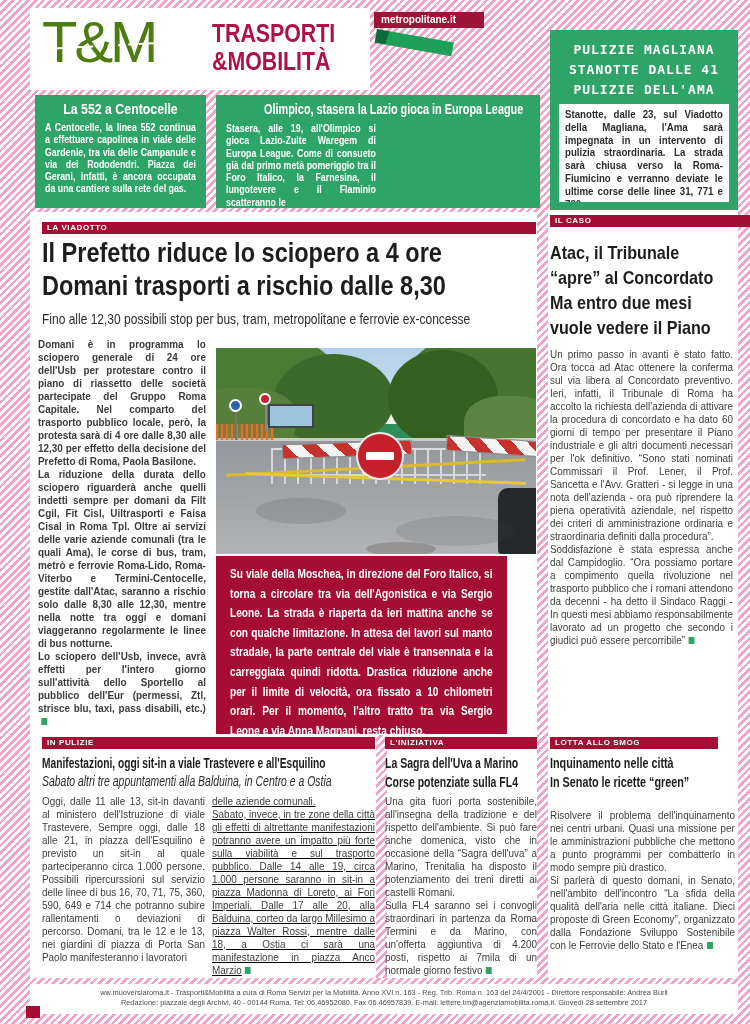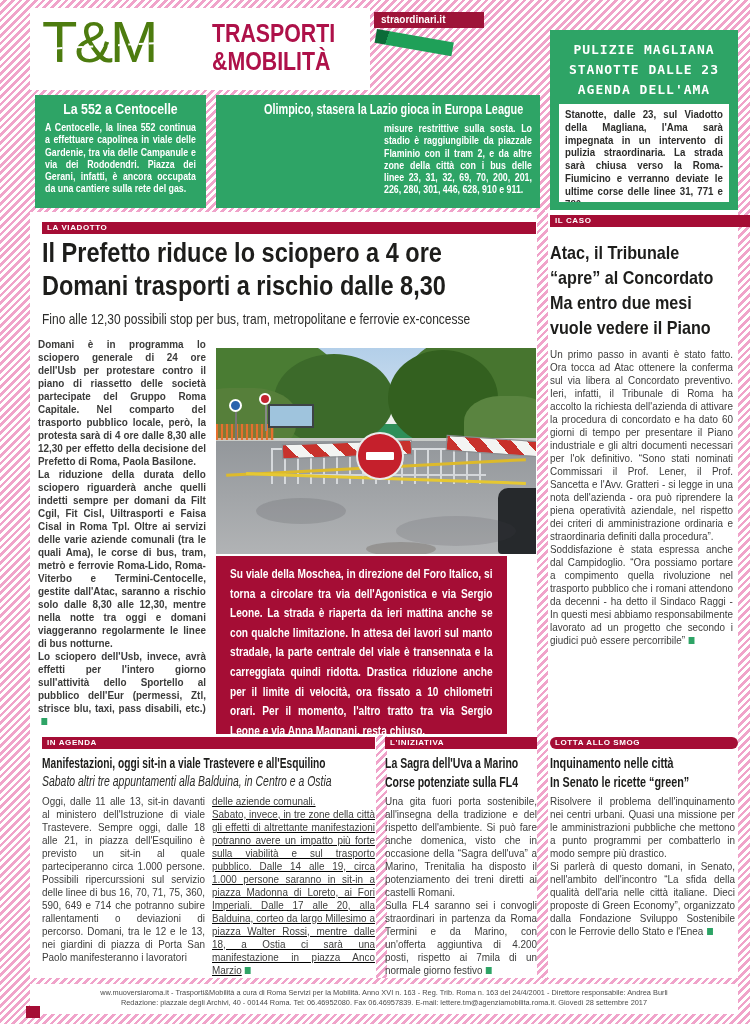--- a/index.html
+++ b/index.html
@@ -37,40 +37,40 @@
 <div class="page">
 
   <div class="panel" style="left:30px; top:8px; width:340px; height:82px;">
     <div class="abs" style="left:12px; top:0px; font-size:58px; font-weight:normal; letter-spacing:-3px; color:#4d7c0f;">T&amp;M</div>
     <div class="abs" style="left:16px; top:36px; width:150px; border-top:2px dashed #fff; transform:rotate(-3deg);"></div>
     <div class="abs" style="left:14px; top:56px; width:150px; border-top:2px dashed #fff; transform:rotate(2deg);"></div>
     <div class="abs" style="left:182px; top:12px; font-size:26px; line-height:27px; font-weight:bold; color:#ae1149; transform:scaleX(.82); transform-origin:0 0; white-space:nowrap;">TRASPORTI</div>
     <div class="abs" style="left:182px; top:40px; font-size:26px; line-height:27px; font-weight:bold; color:#ae1149; transform:scaleX(.82); transform-origin:0 0; white-space:nowrap;">&amp;MOBILITÀ</div>
   </div>
 
-  <div class="abs" style="left:374px; top:12px; width:110px; height:16px; background:#9e1338; color:#fff; font-size:10px; font-weight:bold; line-height:16px; padding-left:7px;">straordinari.it</div>
+  <div class="abs" style="left:374px; top:12px; width:110px; height:16px; background:#9e1338; color:#fff; font-size:10px; font-weight:bold; line-height:16px; padding-left:7px;">metropolitane.it</div>
   <div class="abs" style="left:377px; top:29px; width:78px; height:14px; transform:rotate(10deg); transform-origin:0 0; background:linear-gradient(100deg,#0c6b38 0 16%,#1fa058 16%);"></div>
 
   <div class="gbox" style="left:35px; top:95px; width:171px; height:113px; padding:6px 10px;">
     <div class="gtitle">La 552 a Centocelle</div>
     <div class="gtext" style="margin-top:3px;">A Centocelle, la linea 552 continua a effettuare capolinea in viale delle Gardenie, tra via delle Campanule e via dei Rododendri. Piazza dei Gerani, infatti, è ancora occupata da una cantiere sulla rete del gas.</div>
   </div>
 
   <div class="gbox" style="left:216px; top:95px; width:324px; height:113px; padding:6px 10px;">
     <div class="gtitle" style="transform:scaleX(.75);">Olimpico, stasera la Lazio gioca in Europa League</div>
-    <div class="abs" style="left:168px; top:27px; width:148px;">
-      <div class="gtext">misure restrittive sulla sosta. Lo stadio è raggiungibile da piazzale Flaminio con il tram 2, e da altre zone della città con i bus delle linee 23, 31, 32, 69, 70, 200, 201, 226, 280, 301, 446, 628, 910 e 911.</div>
+    <div class="abs" style="left:10px; top:27px; width:150px;">
+      <div class="gtext">Stasera, alle 19, all'Olimpico si gioca Lazio-Zulte Waregem di Europa League. Come di consueto già dal primo metà pomeriggio tra il Foro Italico, la Farnesina, il lungotevere e il Flaminio scatteranno le</div>
     </div>
   </div>
 
   <div class="gbox" style="left:550px; top:30px; width:188px; height:180px;">
     <div class="abs" style="left:0; top:10px; width:188px;">
       <div class="mono-line">PULIZIE MAGLIANA</div>
-      <div class="mono-line">STANOTTE DALLE 23</div>
-      <div class="mono-line">AGENDA DELL'AMA</div>
+      <div class="mono-line">STANOTTE DALLE 41</div>
+      <div class="mono-line">PULIZIE DELL'AMA</div>
     </div>
     <div class="abs" style="left:9px; top:74px; width:170px; height:98px; background:#fff; padding:4px 6px; overflow:hidden;">
       <div style="color:#2d2d2b; font-weight:bold; font-size:11px; line-height:12.8px; text-align:justify; transform:scaleX(.88); transform-origin:0 0; width:113.6%;">Stanotte, dalle 23, sul Viadotto della Magliana, l'Ama sarà impegnata in un intervento di pulizia straordinaria. La strada sarà chiusa verso la Roma-Fiumicino e verranno deviate le ultime corse delle linee 31, 771 e 780.</div>
     </div>
   </div>
 
   <div class="panel" style="left:545px; top:210px; width:193px; height:8px;"></div>
 
   <div class="panel" style="left:30px; top:212px; width:708px; height:766px;">
 
@@ -136,21 +136,21 @@
     <div class="hl" style="left:520px; top:53px; font-size:19px; line-height:25px; transform:scaleX(.85);">“apre” al Concordato</div>
     <div class="hl" style="left:520px; top:78px; font-size:19px; line-height:25px; transform:scaleX(.85);">Ma entro due mesi</div>
     <div class="hl" style="left:520px; top:103px; font-size:19px; line-height:25px; transform:scaleX(.85);">vuole vedere il Piano</div>
     <div class="abs" style="left:520px; top:136px; width:183px; height:386px; overflow:hidden;">
       <div class="body-txt">
         <p>Un primo passo in avanti è stato fatto. Ora tocca ad Atac ottenere la conferma sul via libera al Concordato preventivo. Ieri, infatti, il Tribunale di Roma ha accolto la richiesta dell'azienda di attivare la procedura di concordato e ha dato 60 giorni di tempo per presentare il Piano industriale e gli altri documenti necessari per l'ok definitivo. “Sono stati nominati Commissari il Prof. Lener, il Prof. Sancetta e l'Avv. Gratteri - si legge in una nota dell'azienda - ora può riprendere la piena operatività aziendale, nel rispetto dei criteri di amministrazione ordinaria e straordinaria definiti dalla procedura”.</p>
         <p><span>Soddisfazione è stata espressa anche dal Campidoglio. “Ora possiamo portare a compimento quella rivoluzione nel trasporto pubblico che i romani attendono da decenni - ha detto il Sindaco Raggi - In questi mesi abbiamo responsabilmente lavorato ad un progetto che secondo i giudici può essere percorribile”</span><span class="endsq"></span></p>
       </div>
     </div>
 
-    <div class="kicker" style="left:12px; top:525px; width:333px;">IN AGENDA</div>
+    <div class="kicker" style="left:12px; top:525px; width:333px;">IN PULIZIE</div>
     <div class="hl" style="left:12px; top:541px; font-size:15px; line-height:19px; transform:scaleX(.68);">Manifestazioni, oggi sit-in a viale Trastevere e all'Esquilino</div>
     <div class="hl" style="left:12px; top:560px; font-size:14.5px; line-height:19px; font-weight:normal; font-style:italic; color:#2c2c2a; transform:scaleX(.72);">Sabato altri tre appuntamenti alla Balduina, in Centro e a Ostia</div>
     <div class="abs" style="left:12px; top:583px; width:163px; height:182px; overflow:hidden;">
       <div class="body-txt">
           <p>Oggi, dalle 11 alle 13, sit-in davanti al ministero dell'Istruzione di viale Trastevere. Sempre oggi, dalle 18 alle 21, in piazza dell'Esquilino è previsto un sit-in al quale parteciperanno circa 1.000 persone. Possibili ripercurssioni sul servizio delle linee di bus 16, 70, 71, 75, 360, 590, 649 e 714 che potranno subire rallentamenti o deviazioni di percorso. Domani, tra le 12 e le 13, nei giardini di piazza di Porta San Paolo manifesteranno i lavoratori</p>
         </div>
     </div>
     <div class="abs" style="left:182px; top:583px; width:163px; height:182px; overflow:hidden;text-decoration:underline;">
       <div class="body-txt">
         <p>delle aziende comunali.</p>
@@ -161,24 +161,24 @@
     <div class="kicker" style="left:355px; top:525px; width:152px;">L'INIZIATIVA</div>
     <div class="hl" style="left:355px; top:541px; font-size:15px; line-height:19px; transform:scaleX(.70);">La Sagra dell'Uva a Marino</div>
     <div class="hl" style="left:355px; top:560px; font-size:15px; line-height:19px; transform:scaleX(.70);">Corse potenziate sulla FL4</div>
     <div class="abs" style="left:355px; top:583px; width:152px; height:182px; overflow:hidden;">
       <div class="body-txt">
         <p>Una gita fuori porta sostenibile, all'insegna della tradizione e del rispetto dell'ambiente. Si può fare anche domenica, visto che in occasione della “Sagra dell'uva” a Marino, Trenitalia ha disposto il potenziamento dei treni diretti ai castelli Romani.</p>
         <p><span>Sulla FL4 saranno sei i convogli straordinari in partenza da Roma Termini e da Marino, con un'offerta aggiuntiva di 4.200 posti, rispetto ai 7mila di un normale giorno festivo</span><span class="endsq"></span></p>
       </div>
     </div>
 
-    <div class="kicker" style="left:520px; top:525px; width:188px;border-radius:6px;">LOTTA ALLO SMOG</div>
+    <div class="kicker" style="left:520px; top:525px; width:168px;">LOTTA ALLO SMOG</div>
     <div class="hl" style="left:520px; top:541px; font-size:15px; line-height:19px; transform:scaleX(.72);">Inquinamento nelle città</div>
     <div class="hl" style="left:520px; top:560px; font-size:15px; line-height:19px; transform:scaleX(.72);">In Senato le ricette “green”</div>
-    <div class="abs" style="left:520px; top:583px; width:185px; height:182px; overflow:hidden;">
+    <div class="abs" style="left:520px; top:597px; width:185px; height:182px; overflow:hidden;">
       <div class="body-txt">
         <p>Risolvere il problema dell'inquinamento nei centri urbani. Quasi una missione per le amministrazioni pubbliche che mettono a punto programmi per combatterlo in modo sempre più drastico.</p>
         <p><span>Si parlerà di questo domani, in Senato, nell'ambito dell'incontro “La sfida della qualità dell'aria nelle città italiane. Dieci proposte di Green Economy”, organizzato dalla Fondazione Sviluppo Sostenibile con le Ferrovie dello Stato e l'Enea</span><span class="endsq"></span></p>
       </div>
     </div>
 
   </div>
 
   <div class="panel" style="left:30px; top:984px; width:708px; height:30px;">
     <div class="foot-line" style="margin-top:4px;">ww.muoversiaroma.it - Trasporti&amp;Mobilità a cura di Roma Servizi per la Mobilità. Anno XVI n. 163 - Reg. Trib. Roma n. 163 del 24/4/2001 - Direttore responsabile: Andrea Burli</div>

